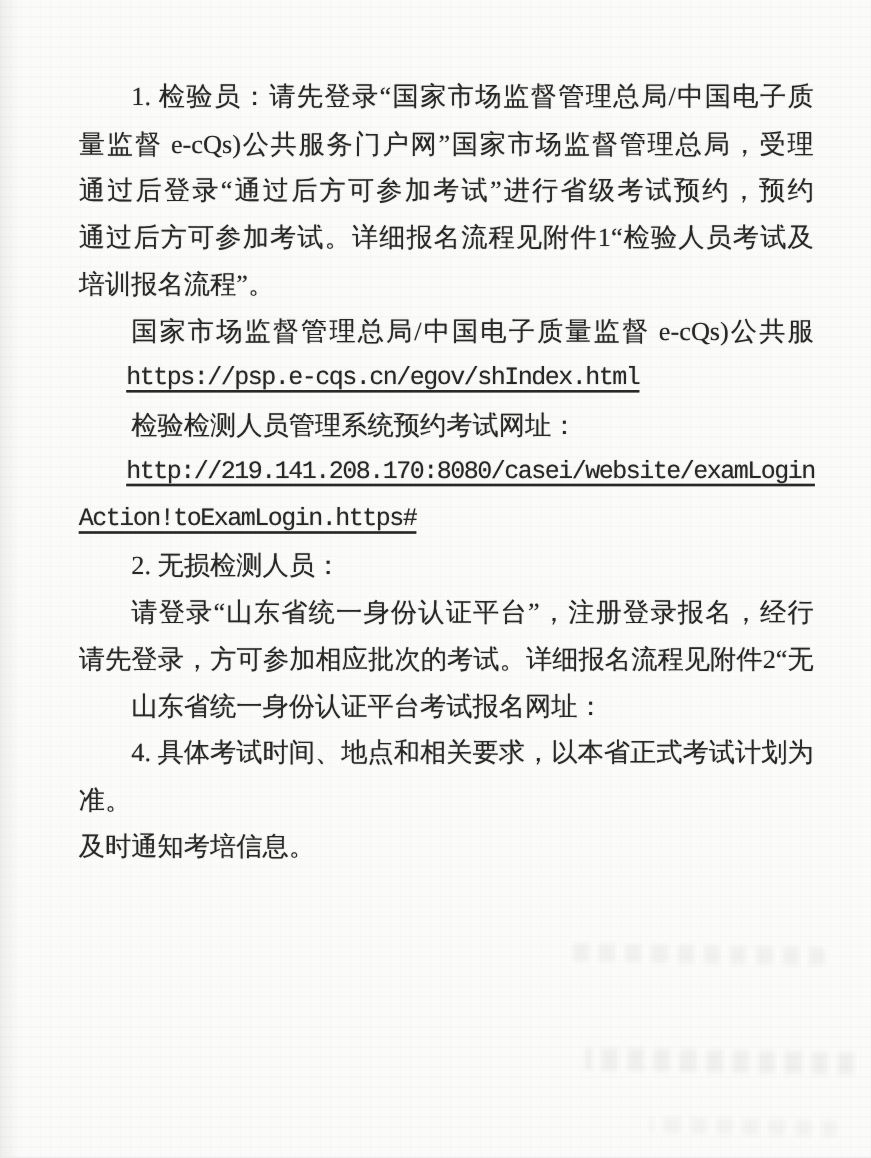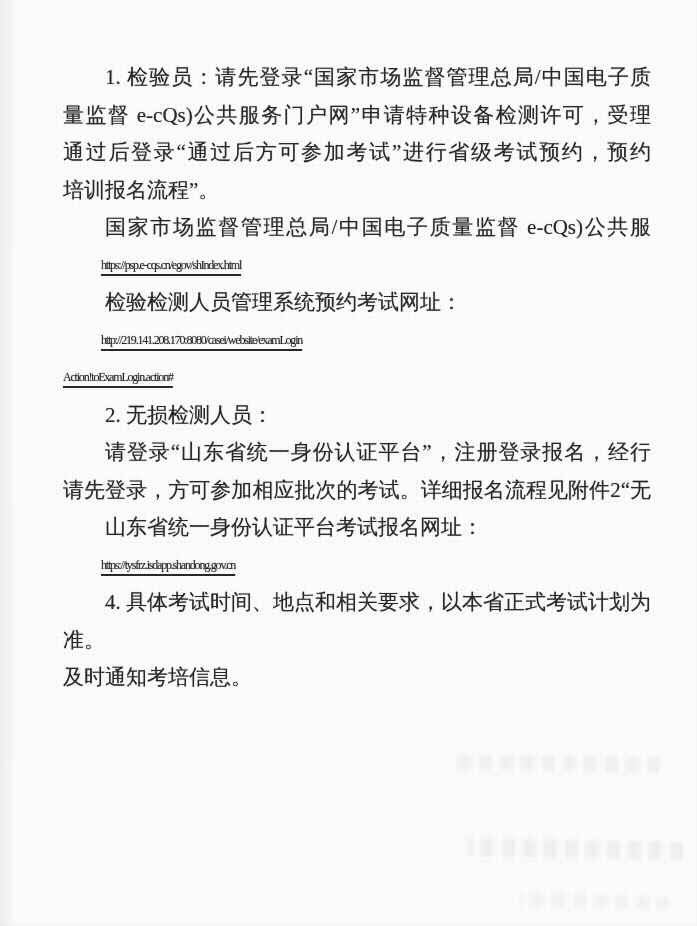--- a/index.html
+++ b/index.html
@@ -46,22 +46,22 @@
     white-space:normal;
     text-align:justify;
     text-align-last:justify;
     overflow:hidden;
   }
   .line.indent{
     padding-left:42px;
     box-sizing:border-box;
   }
   .line.url{
-    font-family:Liberation Serif, serif;
-    font-size:12px;
+    font-family:Liberation Mono, monospace;
+    font-size:20px;
     letter-spacing:-1.2px;
     text-decoration:underline;
     text-underline-offset:5px;
     text-decoration-thickness:2px;
   }
   .line.url.indent{
     padding-left:38px;
   }
   .ghost{
     position:absolute;
@@ -76,33 +76,33 @@
   .ghost.g2{ left:468px; top:840px; width:215px; height:18px; opacity:0.06; }
   .ghost.g3{ left:520px; top:895px; width:150px; height:13px; opacity:0.04; }
 </style>
 </head>
 <body>
 
 <div class="page">
   <div class="edge-shadow-left"></div>
   <div class="text-block" id="text-block">
       <div class="line fill indent">1. 检验员：请先登录“国家市场监督管理总局/中国电子质</div>
-      <div class="line fill">量监督 e-cQs)公共服务门户网”申请特种设备检测许可，受理</div>
+      <div class="line fill">量监督 e-cQs)公共服务门户网”国家市场监督管理总局，受理</div>
       <div class="line fill">通过后登录“通过后方可参加考试”进行省级考试预约，预约</div>
+      <div class="line fill">通过后方可参加考试。详细报名流程见附件1“检验人员考试及</div>
       <div class="line">培训报名流程”。</div>
       <div class="line fill indent">国家市场监督管理总局/中国电子质量监督 e-cQs)公共服</div>
       <div class="line indent url">https://psp.e-cqs.cn/egov/shIndex.html</div>
       <div class="line indent">检验检测人员管理系统预约考试网址：</div>
       <div class="line indent url">http://219.141.208.170:8080/casei/website/examLogin</div>
-      <div class="line url">Action!toExamLogin.action#</div>
+      <div class="line url">Action!toExamLogin.https#</div>
       <div class="line indent">2. 无损检测人员：</div>
       <div class="line fill indent">请登录“山东省统一身份认证平台”，注册登录报名，经行</div>
       <div class="line fill">请先登录，方可参加相应批次的考试。详细报名流程见附件2“无</div>
       <div class="line indent">山东省统一身份认证平台考试报名网址：</div>
-      <div class="line indent url">https://tysfrz.isdapp.shandong.gov.cn</div>
       <div class="line fill indent">4. 具体考试时间、地点和相关要求，以本省正式考试计划为</div>
       <div class="line">准。</div>
       <div class="line">及时通知考培信息。</div>
     </div>
   <div class="ghost g1"></div>
   <div class="ghost g2"></div>
   <div class="ghost g3"></div>
 </div>
 
 </body></html>

